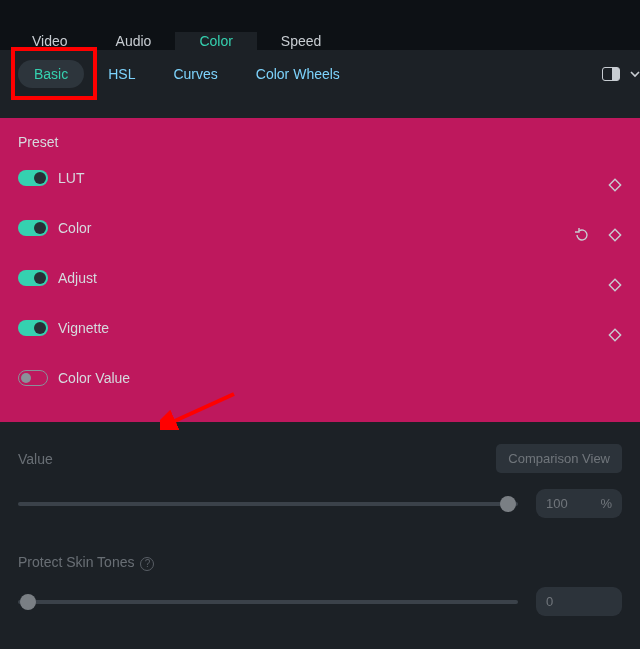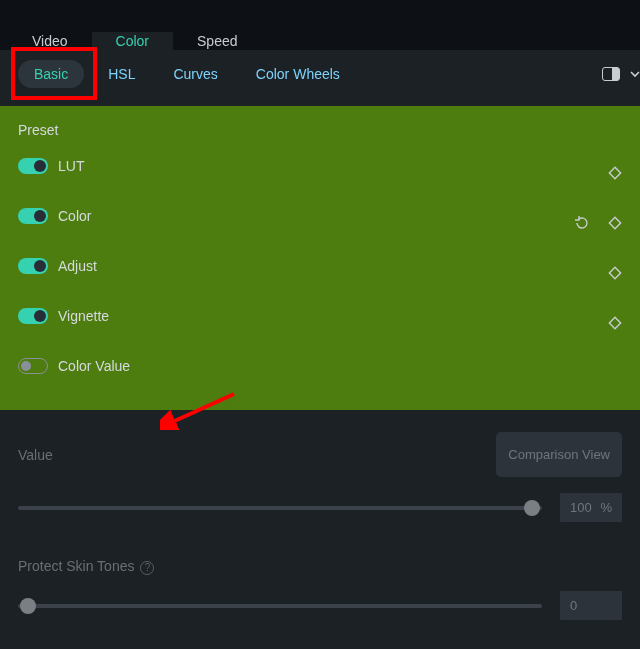--- a/index.html
+++ b/index.html
@@ -87,22 +87,22 @@
 
   .red-box {
     position: absolute;
     left: 11px; top: 47px;
     width: 86px; height: 53px;
     border: 4px solid #ff0000;
     pointer-events: none;
   }
 
   .panel {
-    background: #4d7c0f;
-    margin-top: 8px;
+    background: #be185d;
+    margin-top: 20px;
     padding: 16px 18px 14px 18px;
   }
   .preset-label {
     color: #d6dade;
     margin-bottom: 20px;
   }
   .row {
     display: flex;
     height: 30px;
     margin-bottom: 20px;
@@ -156,21 +156,21 @@
     display: flex;
     align-items: center;
     margin-bottom: 16px;
     justify-content: space-between;
   }
   .value-label { color: #a6adb4; }
   .chip {
     margin-left: auto;
     background: #3a424b;
     border-radius: 5px;
-    padding: 15px 12px;
+    padding: 7px 12px;
     color: #b4bac0;
     font-size: 13px;
   }
   .slider-row {
     display: flex;
     align-items: center;
     gap: 18px;
     margin-bottom: 36px;
   }
   .slider {
@@ -182,23 +182,23 @@
   }
   .slider-thumb {
     position: absolute;
     top: 50%;
     transform: translate(-50%, -50%);
     width: 16px; height: 16px;
     border-radius: 50%;
     background: #c8cdd2;
   }
   .num-box {
-    width: 62px;
+    width: 86px;
     background: #3a424b;
-    border-radius: 1px;
+    border-radius: 9px;
     padding: 7px 10px;
     display: flex;
     justify-content: space-between;
     color: #b4bac0;
     font-size: 13px;
   }
   .help-icon {
     display: inline-block;
     width: 14px; height: 14px;
     border: 1px solid #8a9099;
@@ -215,20 +215,21 @@
     left: 160px;
     top: 388px;
     pointer-events: none;
   }
 </style>
 </head>
 <body>
 
 <div class="top-tabs">
   <div class="top-tab">Video</div>
+  <div class="top-tab">Audio</div>
   <div class="top-tab active">Color</div>
   <div class="top-tab">Speed</div>
 </div>
 
 <div class="sub-bar">
   <div class="sub-pill active">Basic</div>
   <div class="sub-link">HSL</div>
   <div class="sub-link">Curves</div>
   <div class="sub-link">Color Wheels</div>
   <div class="sub-right">

